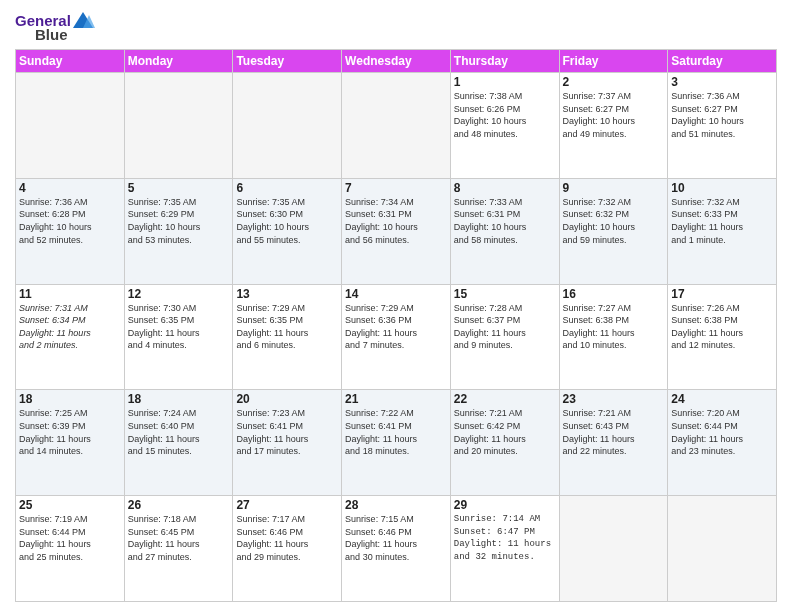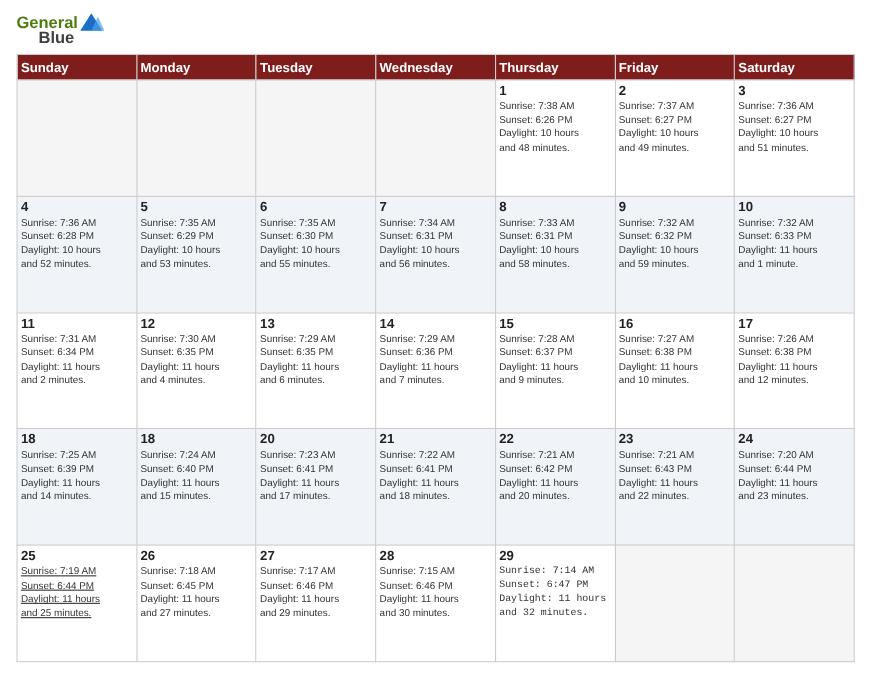--- a/index.html
+++ b/index.html
@@ -41,21 +41,21 @@
       font-size: 16px;
       color: #444;
     }
     .calendar {
       flex: 1;
       border-collapse: collapse;
       width: 100%;
       table-layout: fixed;
     }
     .calendar th {
-      background: #7f1d1d;
+      background: #d946ef;
       color: #fff;
       font-size: 12px;
       font-weight: bold;
       padding: 4px 3px;
       text-align: left;
       border: 1px solid #ccc;
     }
     .calendar td {
       border: 1px solid #ccc;
       vertical-align: top;
@@ -88,21 +88,21 @@
     }
   </style>
 </head>
 <body>
 
 <div class="page">
   <div class="header">
     <div class="logo">
       <div style="display:flex;flex-direction:column;align-items:flex-start;">
         <div style="display:flex;align-items:center;">
-          <span style="font-size:15px;font-weight:bold;color:#4d7c0f;">General</span>
+          <span style="font-size:15px;font-weight:bold;color:#4c1d95;">General</span>
           <svg width="24" height="20" viewBox="0 0 24 20">
             <polygon points="12,2 22,18 2,18" fill="#1a6fc4"></polygon>
             <polygon points="18,5 24,18 12,18" fill="#4da3e8" opacity="0.7"></polygon>
           </svg>
         </div>
         <span style="font-size:15px;font-weight:bold;color:#404040;margin-top:-4px;margin-left:20px;">Blue</span>
       </div>
     </div>
     <div class="title-area">
       <div class="month-title"></div>
@@ -197,21 +197,21 @@
             <span class="day-num">10</span>
             <div class="day-info" style="white-space: pre-line;">Sunrise: 7:32 AM
 Sunset: 6:33 PM
 Daylight: 11 hours
 and 1 minute.</div>
           </td>
         </tr>
         <tr>
           <td>
             <span class="day-num">11</span>
-            <div class="day-info" style="white-space: pre-line;">Sunrise: 7:31 AM
+            <div class="day-info" style="white-space: pre-line; font-style: italic;">Sunrise: 7:31 AM
 Sunset: 6:34 PM
 Daylight: 11 hours
 and 2 minutes.</div>
           </td>
           <td>
             <span class="day-num">12</span>
             <div class="day-info" style="white-space: pre-line;">Sunrise: 7:30 AM
 Sunset: 6:35 PM
 Daylight: 11 hours
 and 4 minutes.</div>
@@ -299,21 +299,21 @@
             <span class="day-num">24</span>
             <div class="day-info" style="white-space: pre-line;">Sunrise: 7:20 AM
 Sunset: 6:44 PM
 Daylight: 11 hours
 and 23 minutes.</div>
           </td>
         </tr>
         <tr>
           <td>
             <span class="day-num">25</span>
-            <div class="day-info" style="white-space: pre-line; text-decoration: underline;">Sunrise: 7:19 AM
+            <div class="day-info" style="white-space: pre-line;">Sunrise: 7:19 AM
 Sunset: 6:44 PM
 Daylight: 11 hours
 and 25 minutes.</div>
           </td>
           <td>
             <span class="day-num">26</span>
             <div class="day-info" style="white-space: pre-line;">Sunrise: 7:18 AM
 Sunset: 6:45 PM
 Daylight: 11 hours
 and 27 minutes.</div>

